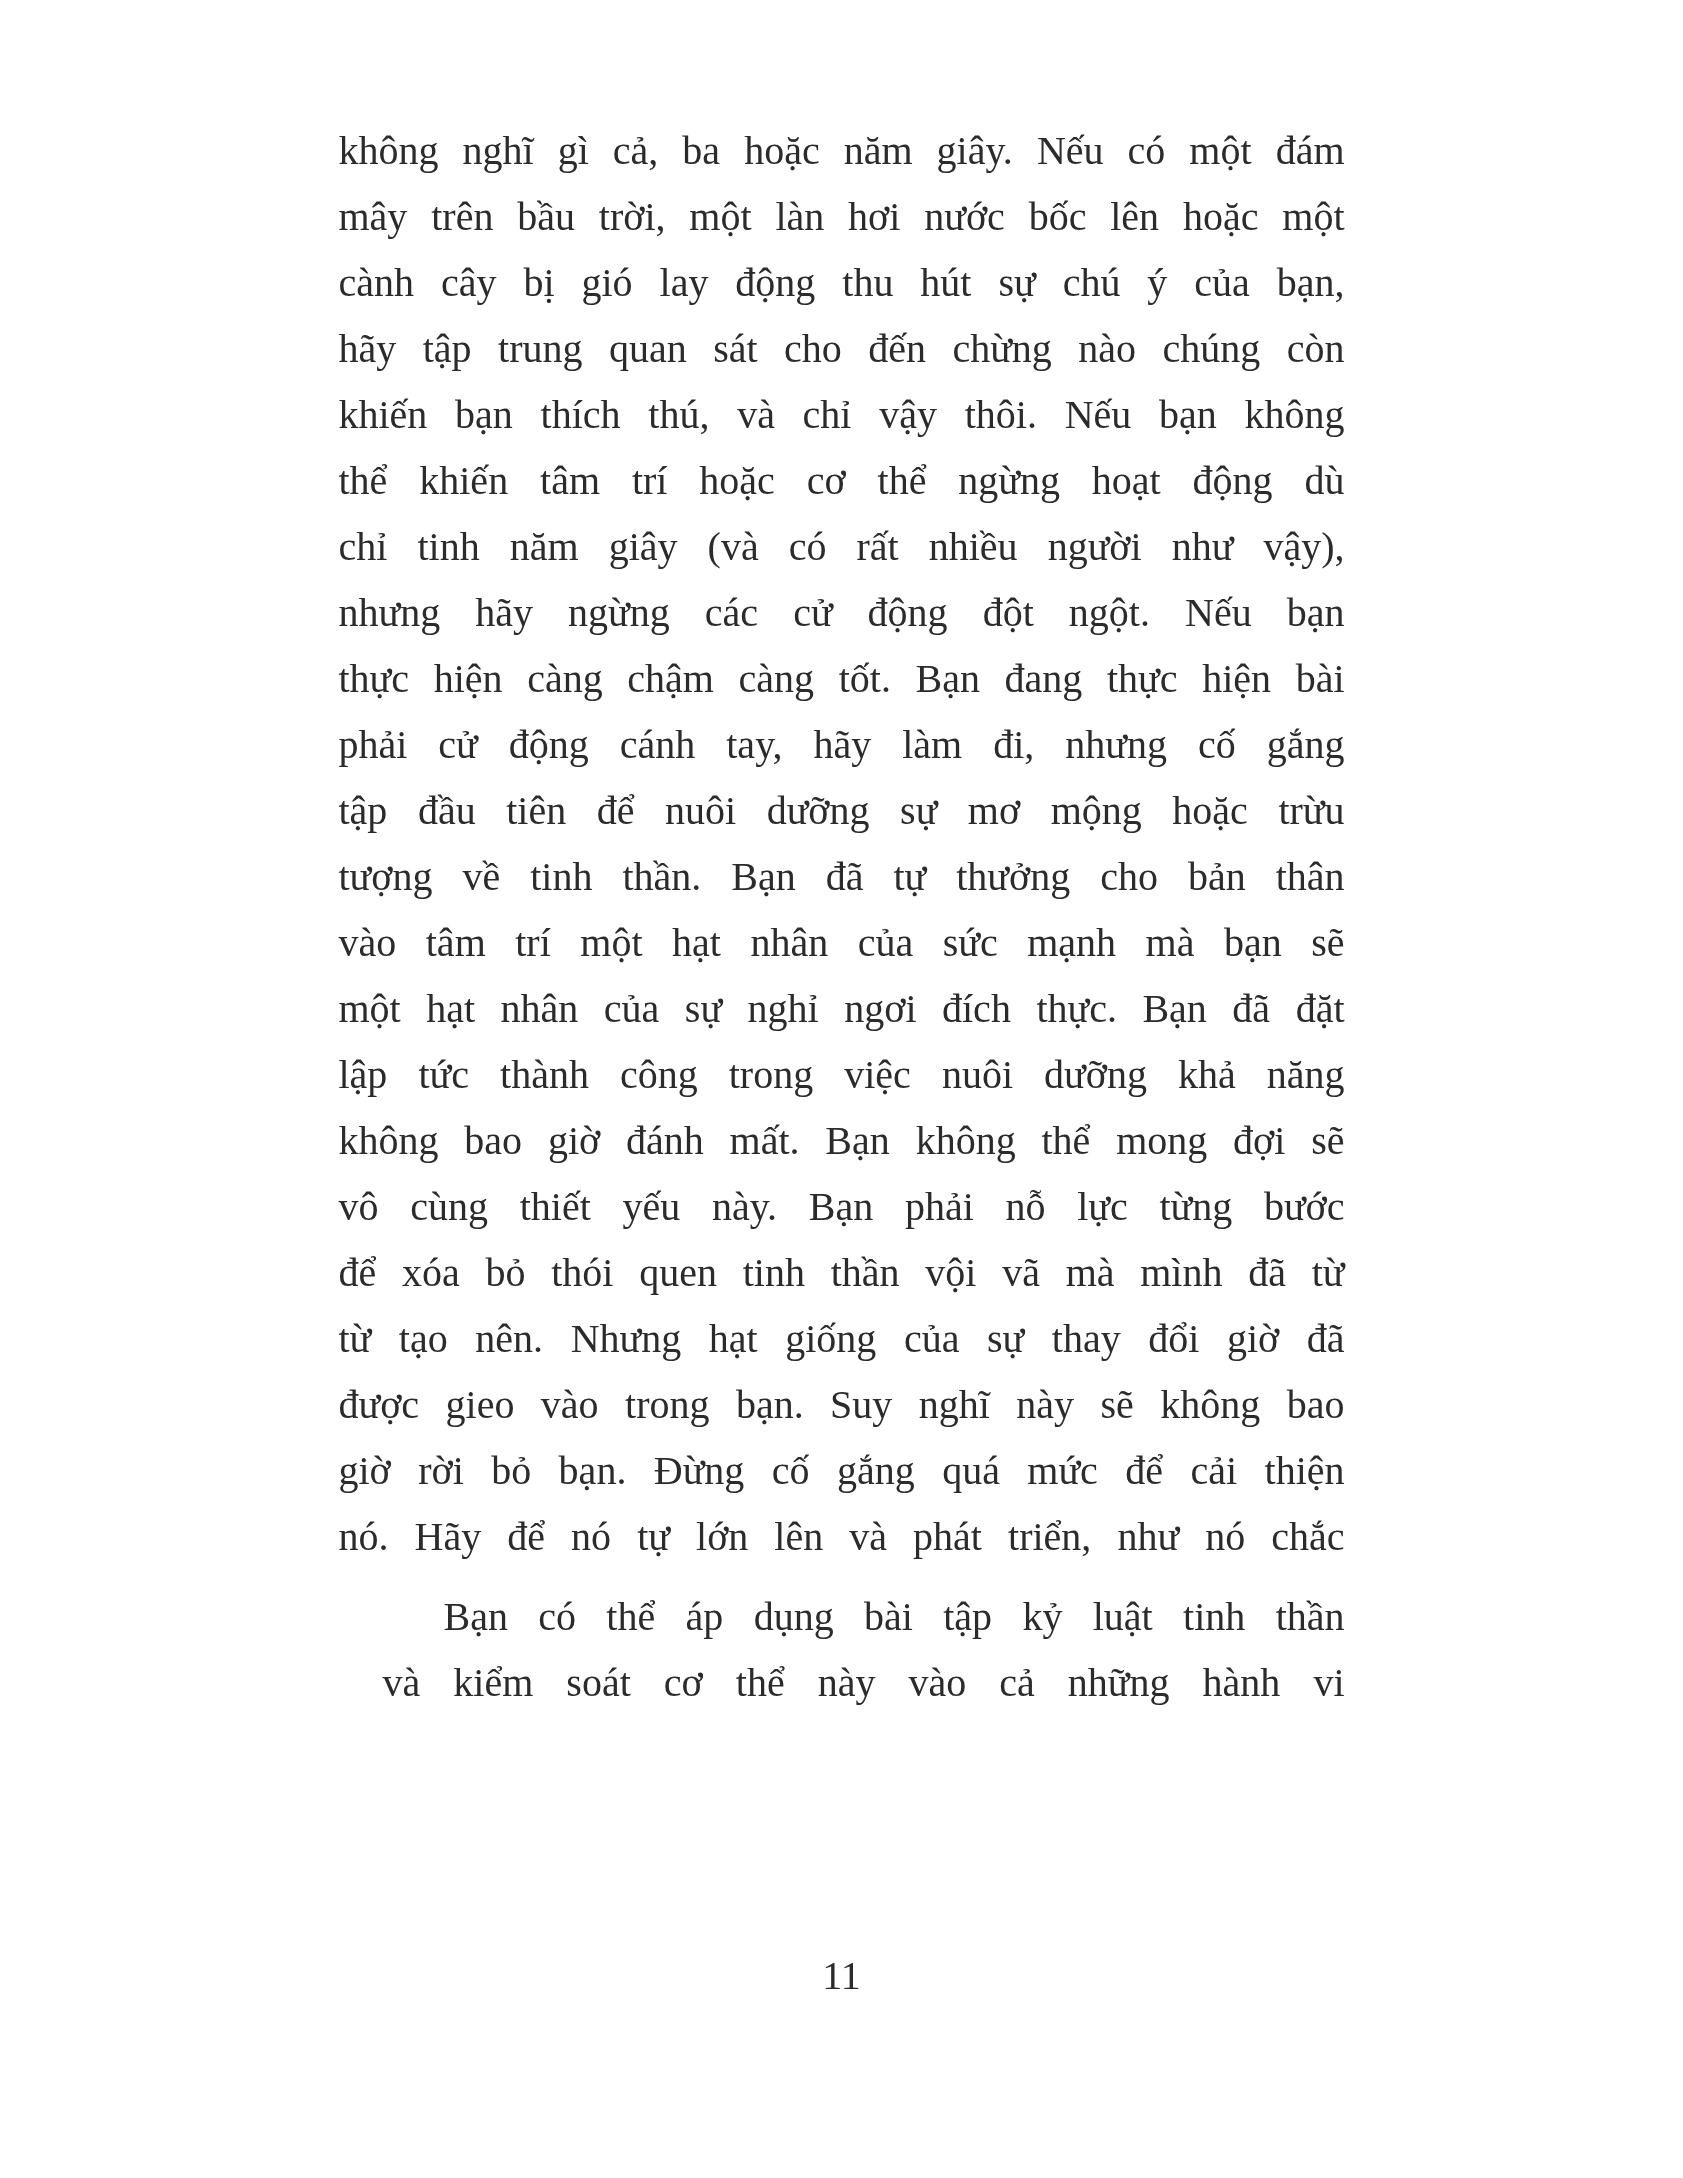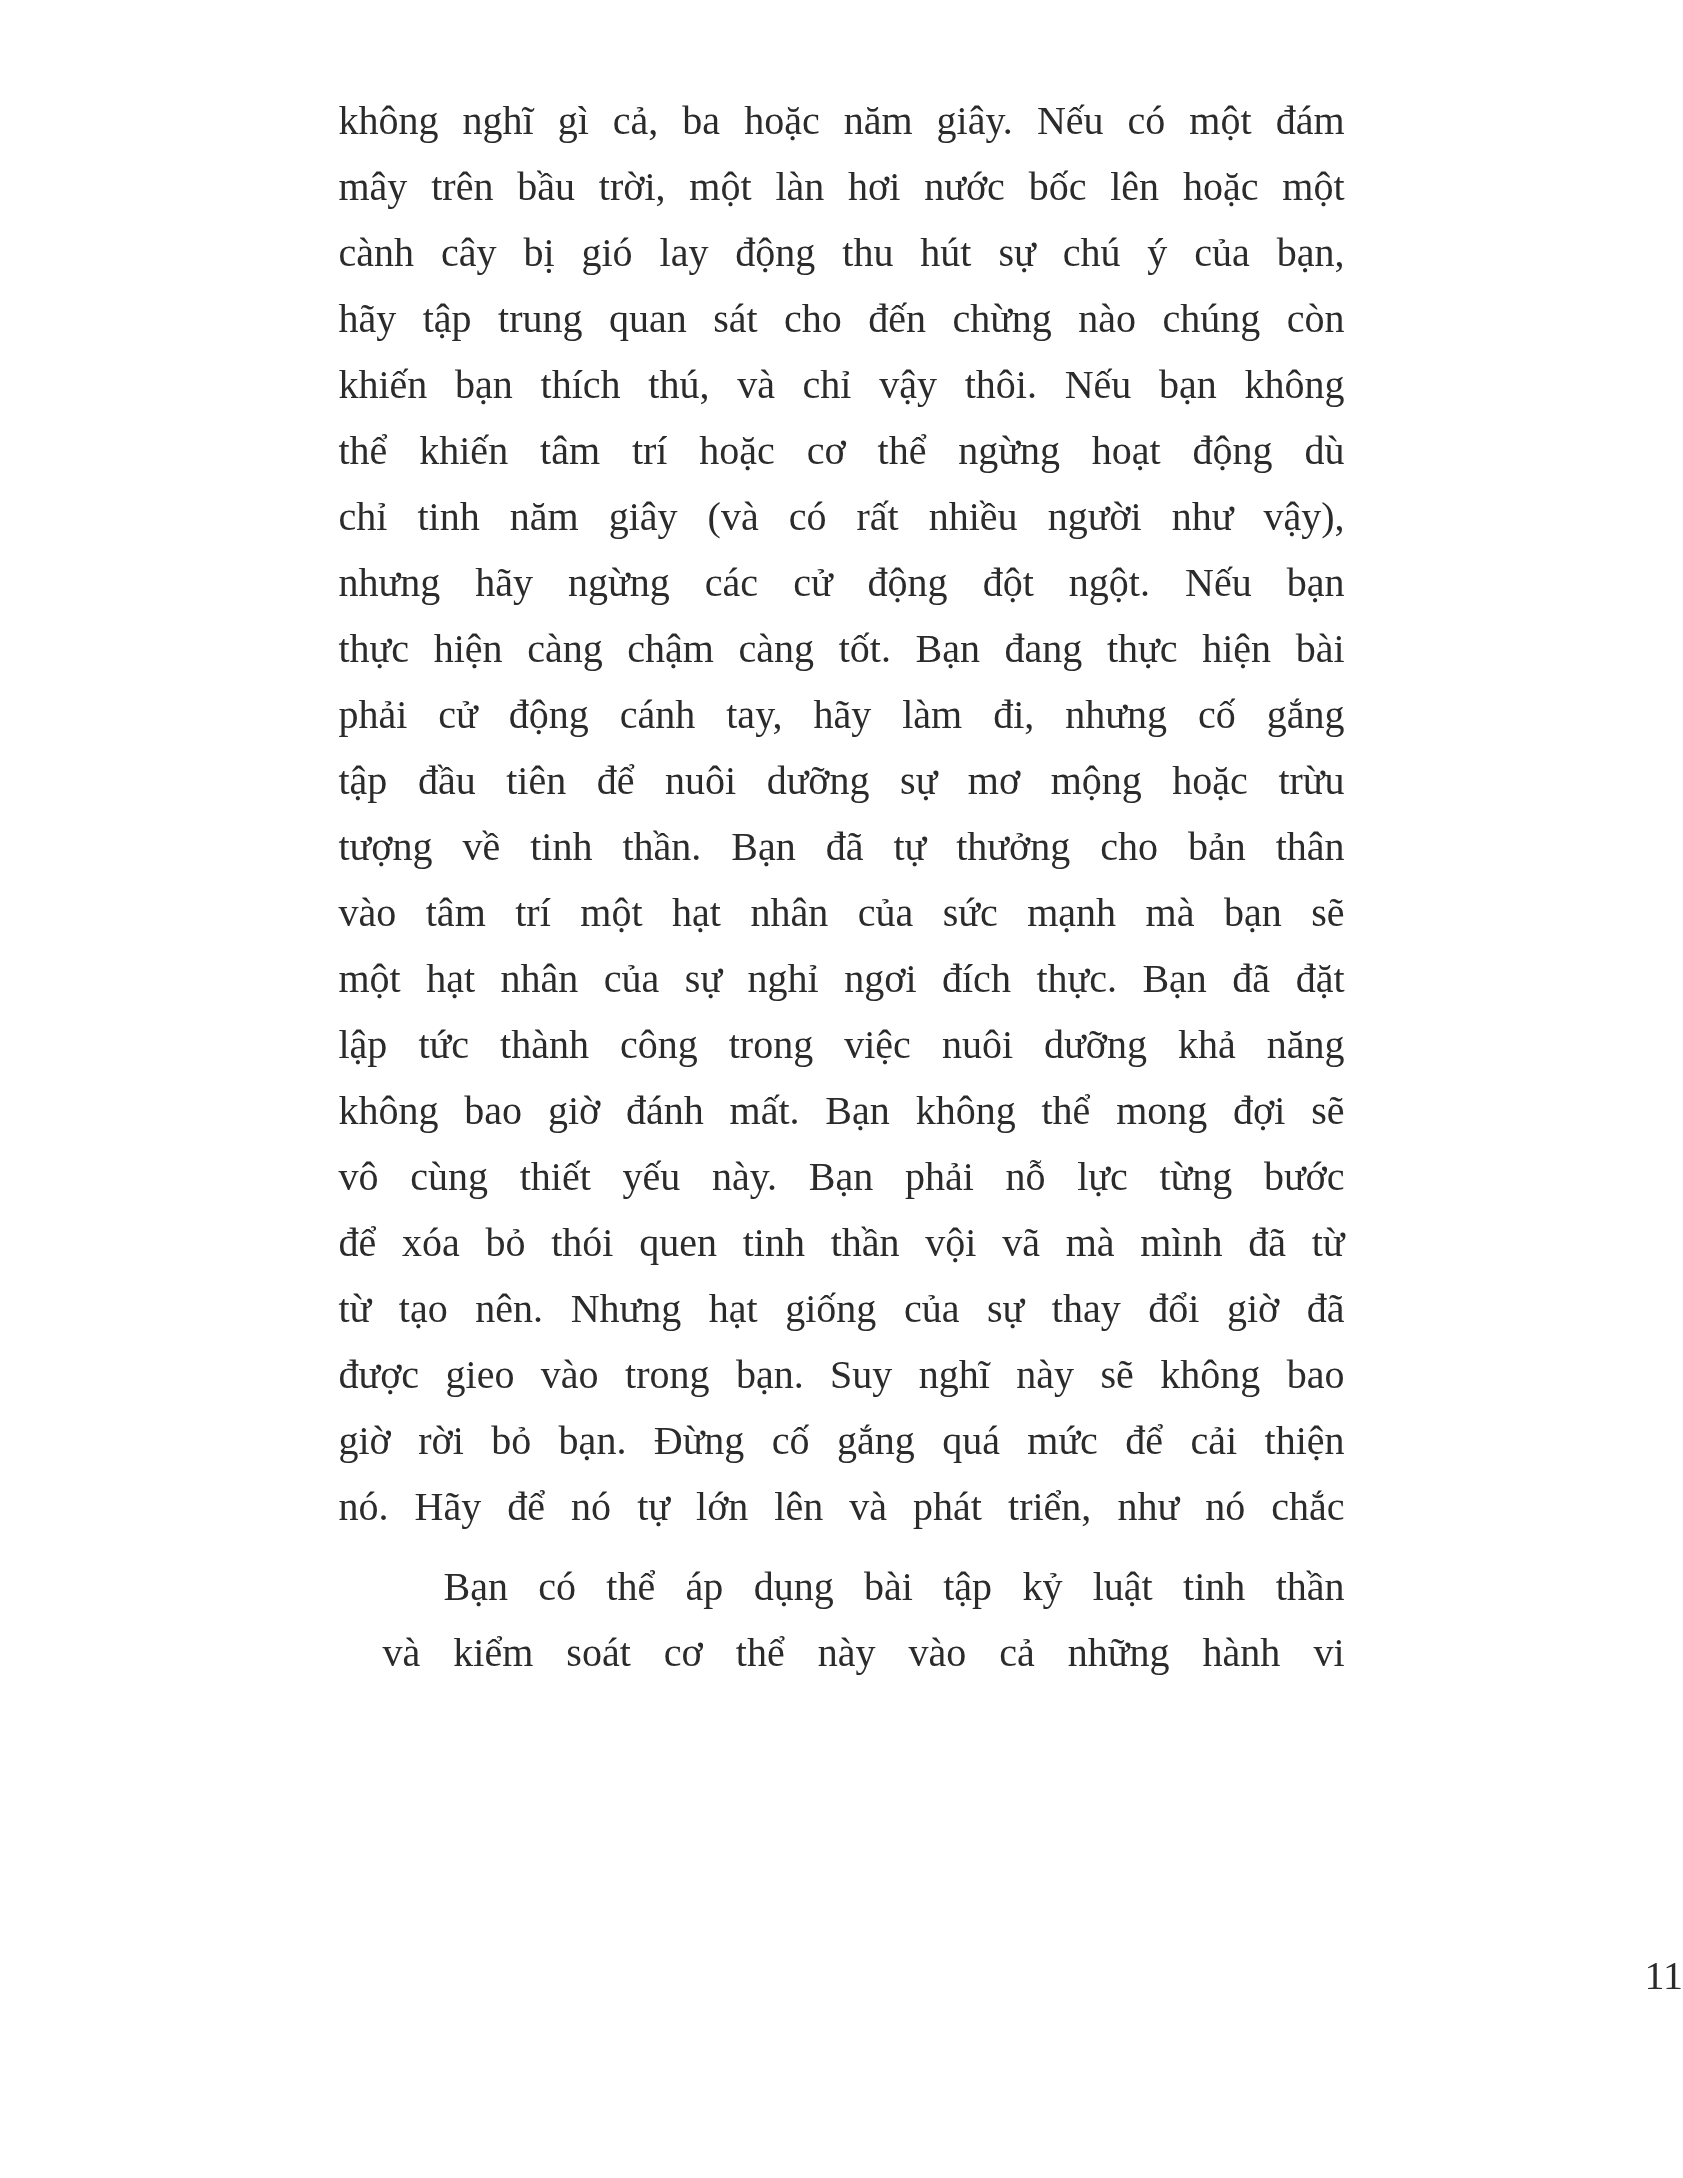--- a/index.html
+++ b/index.html
@@ -14,21 +14,21 @@
     height: 2178px;
     background: #ffffff;
     font-family: "Liberation Serif", "DejaVu Serif", serif;
     color: #2b2b2b;
     overflow: hidden;
   }
 
   .text-block {
     width: 1006px;
     margin: 0 auto;
-    padding-top: 88px;
+    padding-top: 118px;
     font-size: 40px;
     line-height: 66px;
   }
 
   .paragraph { }
 
   .paragraph + .paragraph {
     margin-top: 14px;
     margin-left: 44px;
   }
@@ -46,21 +46,21 @@
 
   .line-indent {
     text-indent: 61px;
   }
 
   .page-number {
     position: absolute;
     top: 1952px;
     left: 0;
     width: 100%;
-    text-align: right;
+    text-align: center;
     font-size: 40px;
     color: #2b2b2b;
   }
 </style>
 </head>
 <body>
 
 <div class="page" style="background: rgb(255, 255, 255); color: rgb(43, 43, 43);">
 
   <div class="text-block">

